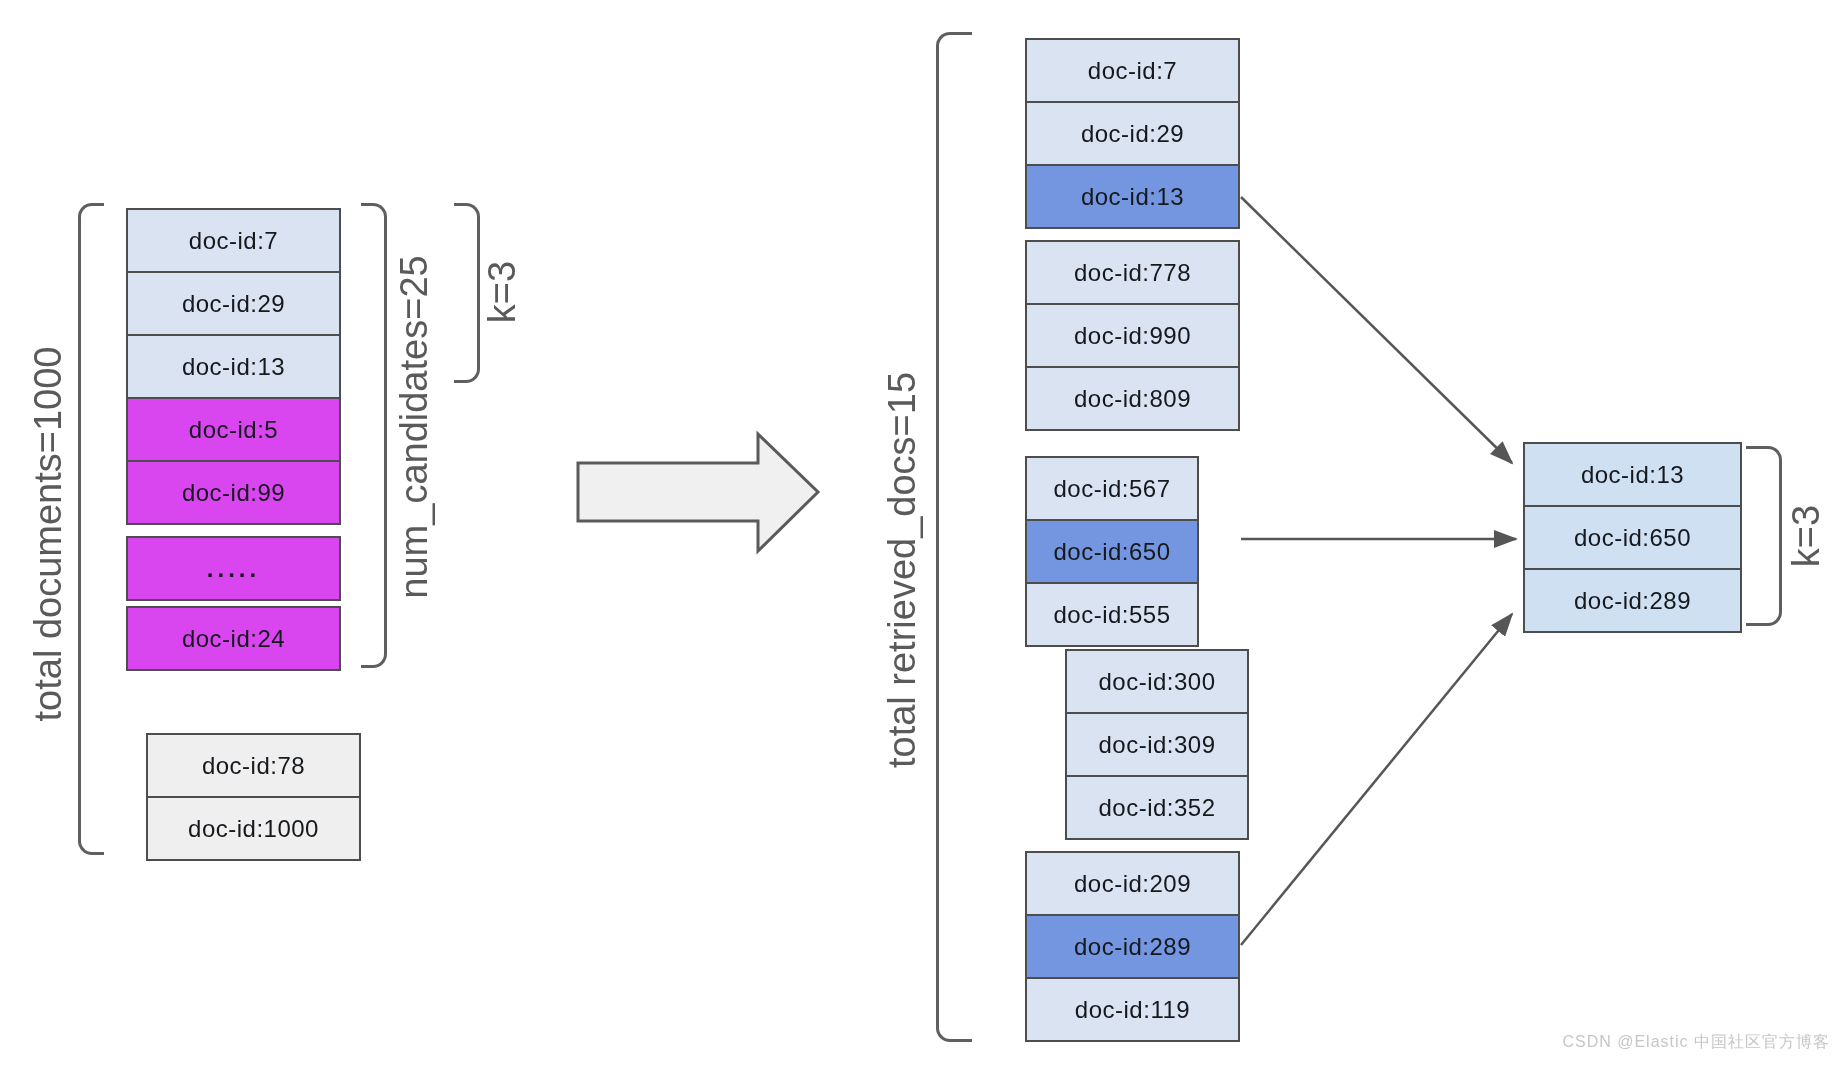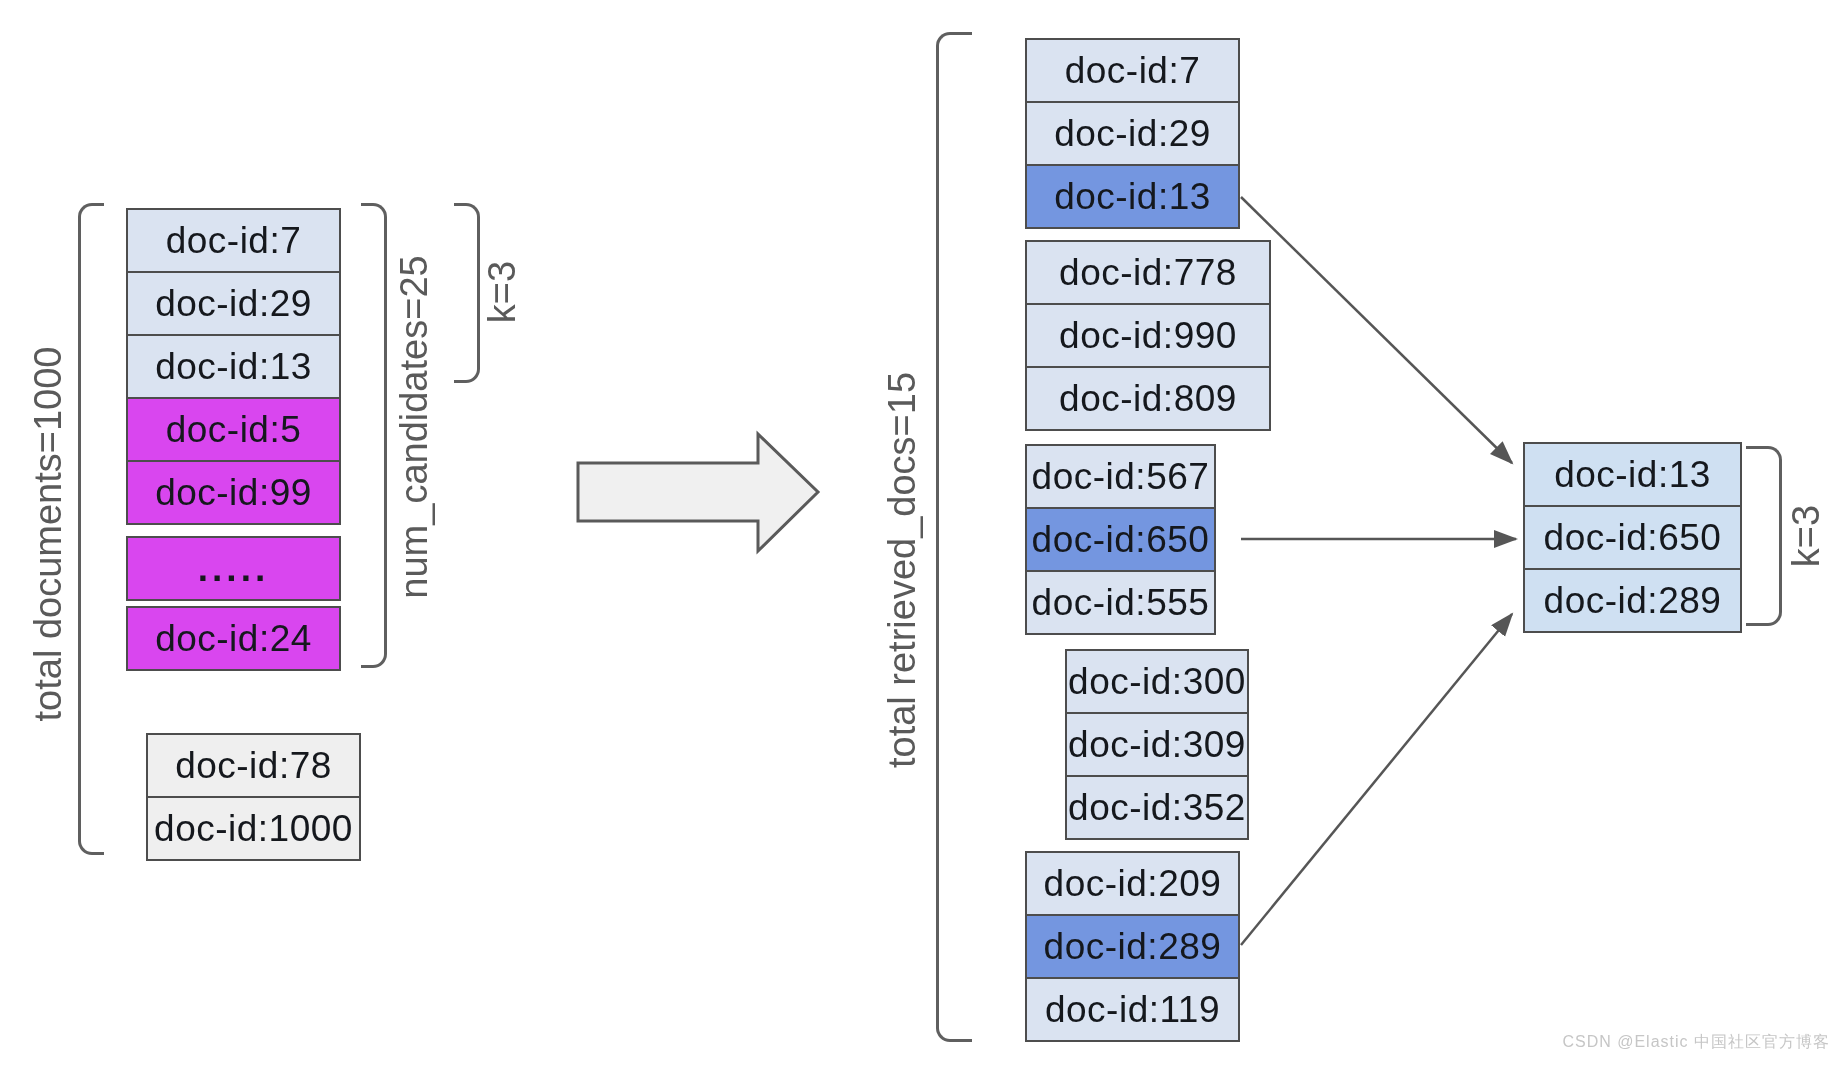--- a/index.html
+++ b/index.html
@@ -4,21 +4,21 @@
 <style>
   html,body{margin:0;padding:0;background:#ffffff;}
   .canvas{
     position:relative;width:1842px;height:1070px;background:#ffffff;overflow:hidden;
     font-family:"Liberation Sans","DejaVu Sans",sans-serif;
   }
   .stack{position:absolute;display:flex;flex-direction:column;}
   .box{
     box-sizing:border-box;height:65px;border:2px solid #4d4d4d;
     display:flex;align-items:center;justify-content:center;
-    font-size:37px;color:#15181d;letter-spacing:0.5px;
+    font-size:24px;color:#15181d;letter-spacing:0.5px;
   }
   .stack .box + .box{margin-top:-2px;}
   .light{background:#dae3f1;}
   .medium{background:#d946ef;}
   .highlight{background:#7496e0;}
   .gray{background:#efefef;}
   .result{background:#cfe0f2;}
   .dots{letter-spacing:4px;font-weight:bold;}
   
   .bracket{position:absolute;box-sizing:border-box;}
@@ -83,26 +83,26 @@
     </div>
 
   <div class="bracket open-right" style="left:936px;top:32px;width:36px;height:1010px;"></div>
   <div class="vlabel" style="left:902px;top:570px;">total retrieved_docs=15</div>
 
   <div class="stack" style="left:1025px;top:38px;width:215px;">
       <div class="box light">doc-id:7</div>
       <div class="box light">doc-id:29</div>
       <div class="box highlight">doc-id:13</div>
     </div>
-  <div class="stack" style="left:1025px;top:240px;width:246px;">
+  <div class="stack" style="left:1025px;top:240px;width:215px;">
       <div class="box light">doc-id:778</div>
       <div class="box light">doc-id:990</div>
       <div class="box light">doc-id:809</div>
     </div>
-  <div class="stack" style="left:1025px;top:444px;width:191px;">
+  <div class="stack" style="left:1025px;top:456px;width:174px;">
       <div class="box light">doc-id:567</div>
       <div class="box highlight">doc-id:650</div>
       <div class="box light">doc-id:555</div>
     </div>
   <div class="stack" style="left:1025px;top:649px;width:184px;padding-left:40px;">
       <div class="box light">doc-id:300</div>
       <div class="box light">doc-id:309</div>
       <div class="box light">doc-id:352</div>
     </div>
   <div class="stack" style="left:1025px;top:851px;width:215px;">

